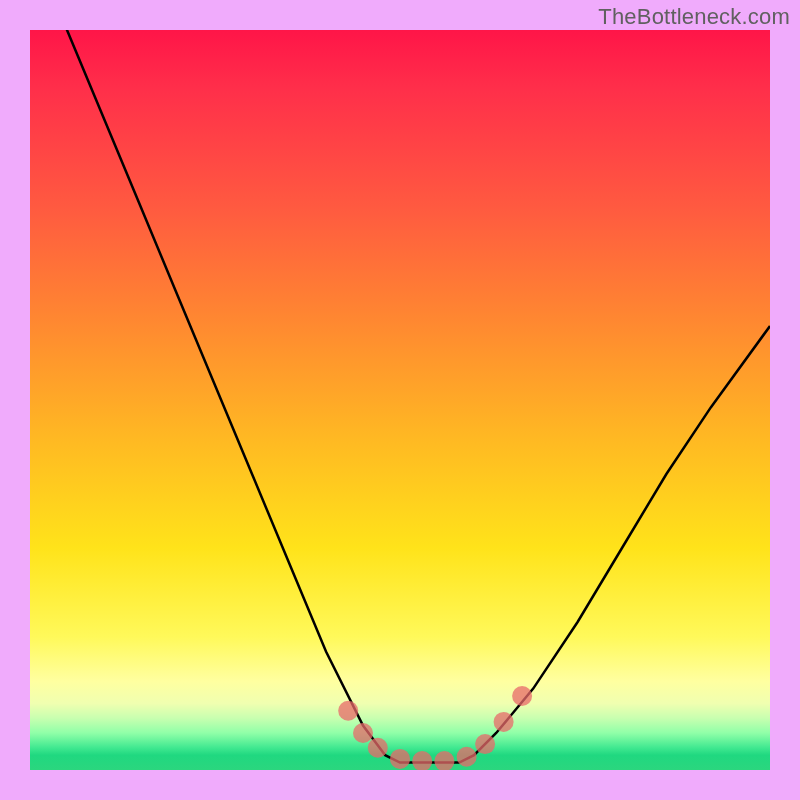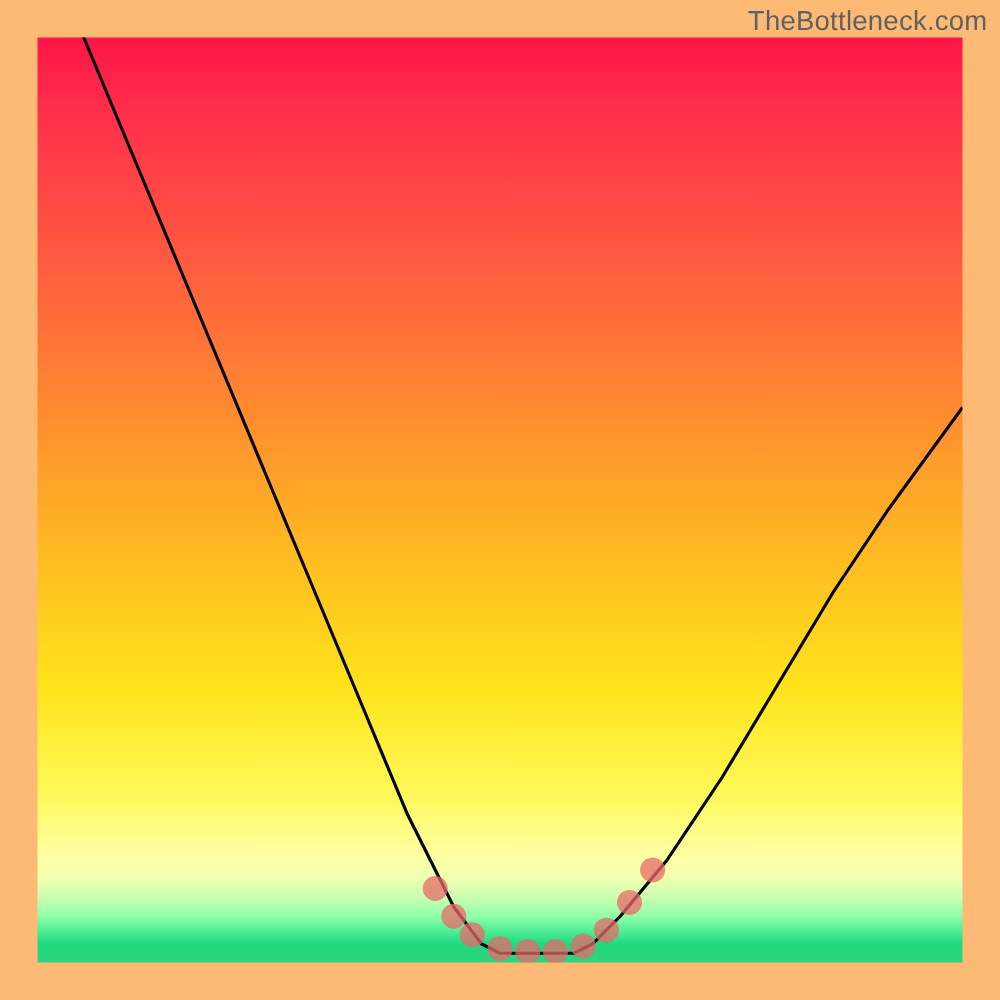--- a/index.html
+++ b/index.html
@@ -8,21 +8,21 @@
     width: 800px;
     height: 800px;
     overflow: hidden;
     background: #000;
     font-family: Arial, Helvetica, sans-serif;
   }
   .frame {
     position: relative;
     width: 800px;
     height: 800px;
-    background: #fdba74;
+    background: #f0abfc;
     text-decoration: underline;
   }
   .plot {
     position: absolute;
     left: 30px;
     top: 30px;
     width: 740px;
     height: 740px;
     
     background: linear-gradient(

